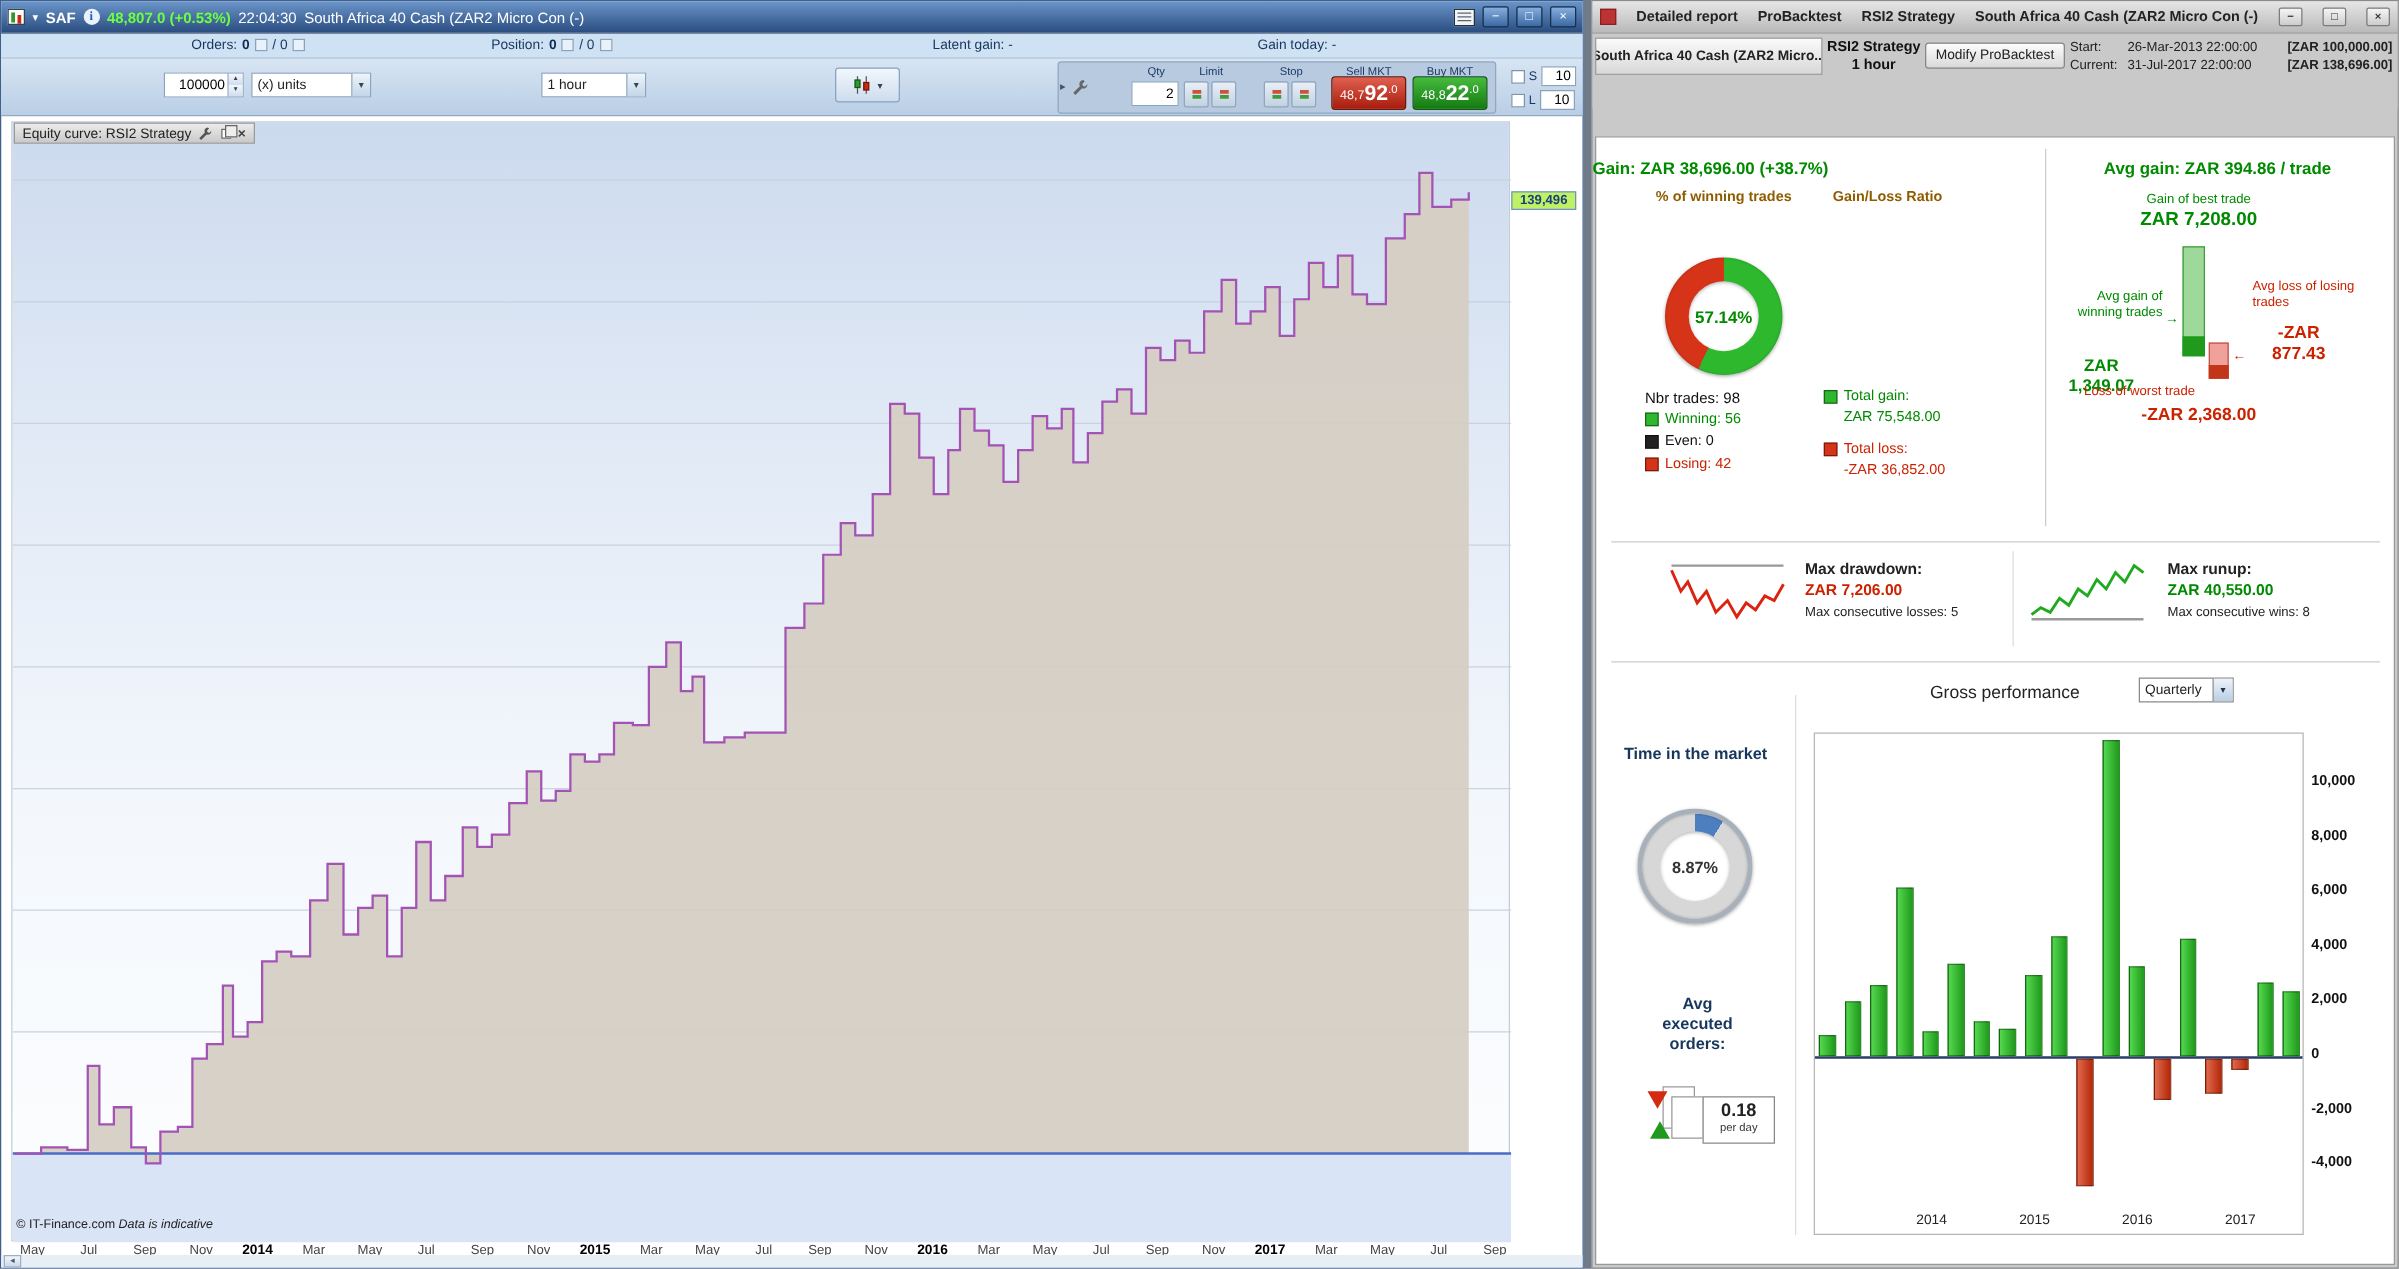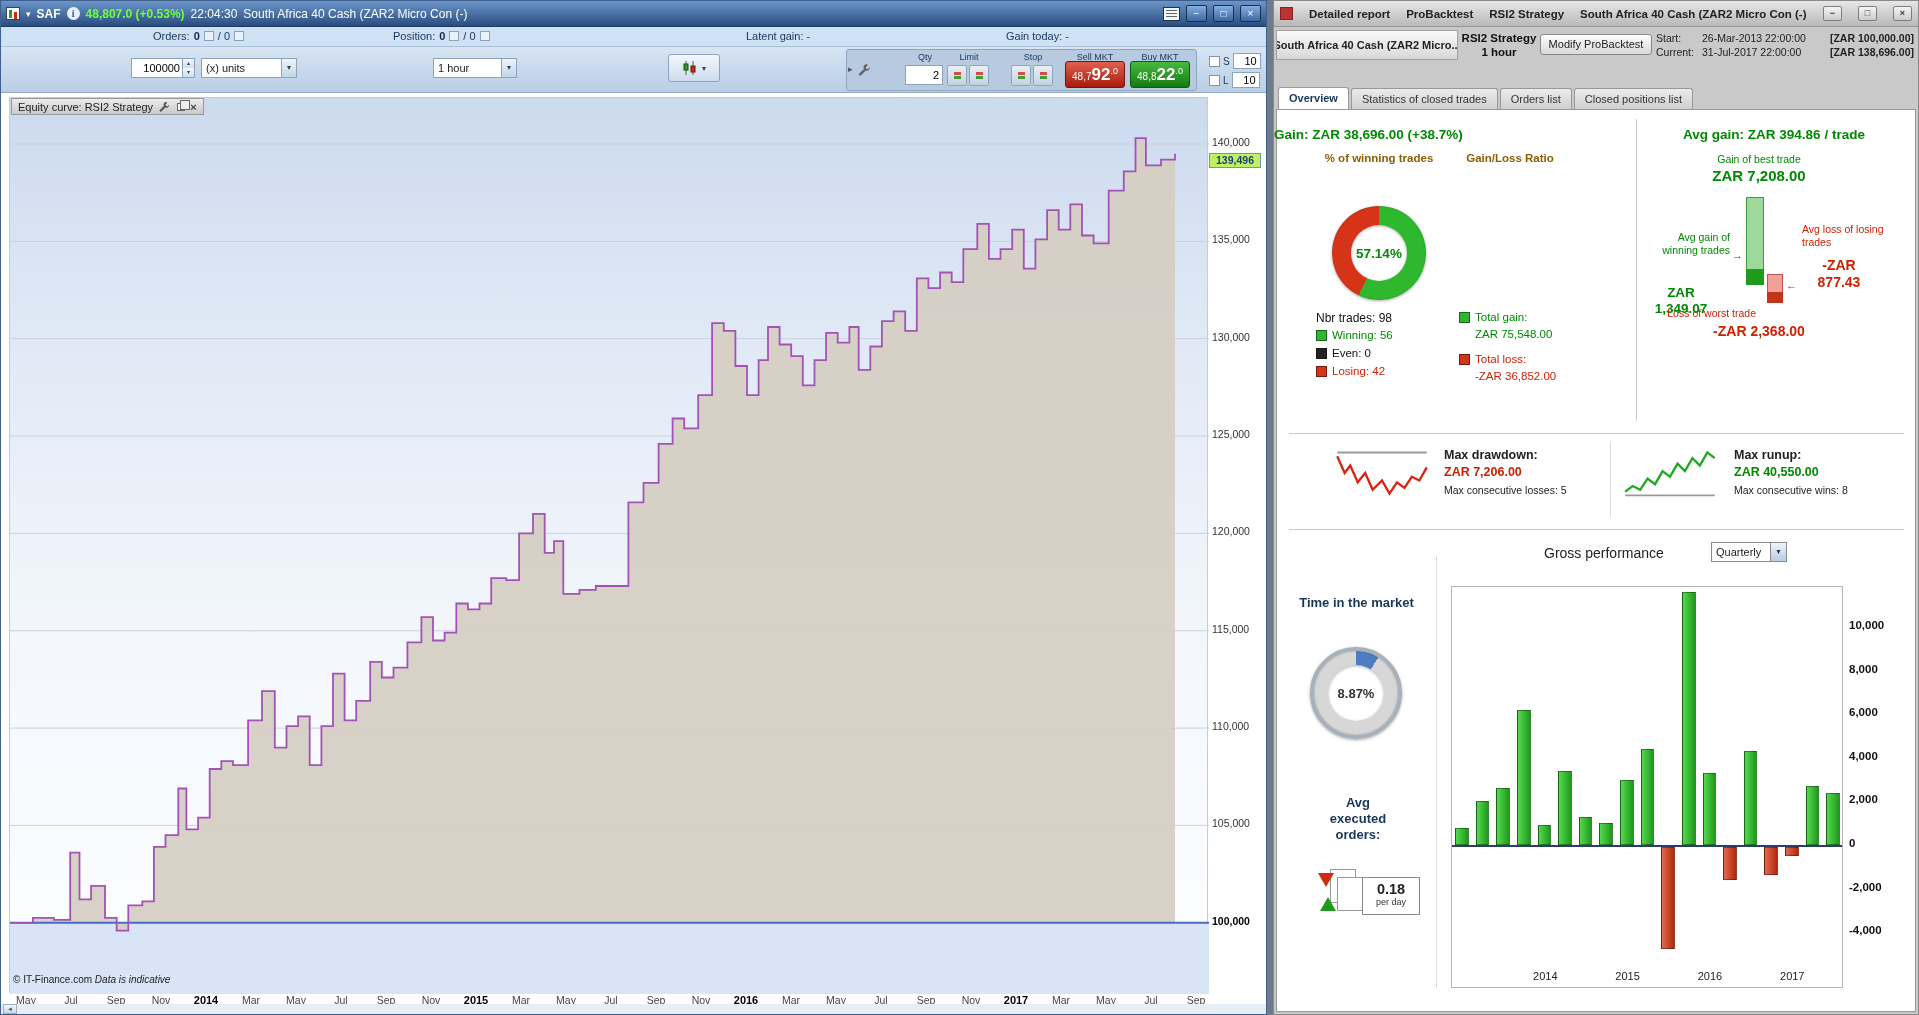--- a/index.html
+++ b/index.html
@@ -294,31 +294,20 @@
             <line x1="0" x2="1199" y1="630.1" y2="630.1" stroke="#c9d2de"></line>
             <line x1="0" x2="1199" y1="727.4" y2="727.4" stroke="#c9d2de"></line>
             <line x1="0" x2="1199" y1="824.8" y2="824.8" stroke="#c9d2de"></line>
           </g>
         <path id="eq-fill" fill="rgba(213,205,194,0.92)" d="M2.0,824.8L22.9,824.8L22.9,819.9L43.9,819.9L43.9,821.9L60.2,821.9L60.2,754.7L69.5,754.7L69.5,801.4L81.1,801.4L81.1,787.8L95.0,787.8L95.0,819.9L106.7,819.9L106.7,832.6L118.3,832.6L118.3,807.3L132.3,807.3L132.3,803.4L143.9,803.4L143.9,748.9L155.5,748.9L155.5,737.2L168.3,737.2L168.3,690.5L176.4,690.5L176.4,731.3L188.1,731.3L188.1,719.7L199.7,719.7L199.7,671.0L211.3,671.0L211.3,663.2L223.0,663.2L223.0,667.1L238.1,667.1L238.1,622.3L252.0,622.3L252.0,593.1L264.8,593.1L264.8,649.6L276.5,649.6L276.5,628.2L288.1,628.2L288.1,618.4L299.7,618.4L299.7,667.1L311.4,667.1L311.4,628.2L323.0,628.2L323.0,575.6L334.6,575.6L334.6,622.3L346.2,622.3L346.2,602.8L360.2,602.8L360.2,563.9L371.8,563.9L371.8,579.5L383.5,579.5L383.5,569.7L397.4,569.7L397.4,544.4L411.4,544.4L411.4,519.1L423.0,519.1L423.0,542.5L434.6,542.5L434.6,534.7L446.3,534.7L446.3,505.5L457.9,505.5L457.9,511.3L469.5,511.3L469.5,505.5L481.2,505.5L481.2,480.2L496.3,480.2L496.3,482.1L509.1,482.1L509.1,435.4L523.0,435.4L523.0,415.9L534.7,415.9L534.7,454.9L544.0,454.9L544.0,443.2L553.3,443.2L553.3,495.8L569.5,495.8L569.5,491.9L585.8,491.9L585.8,488.0L604.4,488.0L604.4,488.0L618.4,488.0L618.4,404.3L633.5,404.3L633.5,384.8L648.6,384.8L648.6,345.8L662.6,345.8L662.6,320.5L674.2,320.5L674.2,330.3L688.2,330.3L688.2,297.2L702.1,297.2L702.1,225.1L713.8,225.1L713.8,232.9L725.4,232.9L725.4,268.0L737.0,268.0L737.0,297.2L748.6,297.2L748.6,262.1L758.0,262.1L758.0,229.0L769.6,229.0L769.6,246.5L781.2,246.5L781.2,258.2L792.8,258.2L792.8,287.4L804.5,287.4L804.5,262.1L816.1,262.1L816.1,234.9L827.7,234.9L827.7,244.6L839.4,244.6L839.4,229.0L848.7,229.0L848.7,271.9L860.3,271.9L860.3,248.5L871.9,248.5L871.9,223.2L883.6,223.2L883.6,213.4L895.2,213.4L895.2,232.9L906.8,232.9L906.8,180.3L918.4,180.3L918.4,190.1L930.1,190.1L930.1,174.5L941.7,174.5L941.7,184.2L953.3,184.2L953.3,151.1L967.3,151.1L967.3,125.8L978.9,125.8L978.9,160.9L990.5,160.9L990.5,151.1L1002.2,151.1L1002.2,131.7L1013.8,131.7L1013.8,170.6L1025.4,170.6L1025.4,141.4L1037.1,141.4L1037.1,112.2L1048.7,112.2L1048.7,131.7L1060.3,131.7L1060.3,106.4L1072.0,106.4L1072.0,137.5L1083.6,137.5L1083.6,145.3L1098.7,145.3L1098.7,92.7L1113.8,92.7L1113.8,73.3L1125.5,73.3L1125.5,40.2L1135.9,40.2L1135.9,67.4L1151.0,67.4L1151.0,61.6L1165.0,61.6L1165.0,55.8L1165.0,824.8L2.0,824.8Z"></path>
         <line id="eq-baseline" stroke="#4a6cc4" stroke-width="2" x1="0" x2="1199" y1="824.8" y2="824.8"></line>
         <path id="eq-line" fill="none" stroke="#a353b5" stroke-width="1.8" d="M2.0,824.8L22.9,824.8L22.9,819.9L43.9,819.9L43.9,821.9L60.2,821.9L60.2,754.7L69.5,754.7L69.5,801.4L81.1,801.4L81.1,787.8L95.0,787.8L95.0,819.9L106.7,819.9L106.7,832.6L118.3,832.6L118.3,807.3L132.3,807.3L132.3,803.4L143.9,803.4L143.9,748.9L155.5,748.9L155.5,737.2L168.3,737.2L168.3,690.5L176.4,690.5L176.4,731.3L188.1,731.3L188.1,719.7L199.7,719.7L199.7,671.0L211.3,671.0L211.3,663.2L223.0,663.2L223.0,667.1L238.1,667.1L238.1,622.3L252.0,622.3L252.0,593.1L264.8,593.1L264.8,649.6L276.5,649.6L276.5,628.2L288.1,628.2L288.1,618.4L299.7,618.4L299.7,667.1L311.4,667.1L311.4,628.2L323.0,628.2L323.0,575.6L334.6,575.6L334.6,622.3L346.2,622.3L346.2,602.8L360.2,602.8L360.2,563.9L371.8,563.9L371.8,579.5L383.5,579.5L383.5,569.7L397.4,569.7L397.4,544.4L411.4,544.4L411.4,519.1L423.0,519.1L423.0,542.5L434.6,542.5L434.6,534.7L446.3,534.7L446.3,505.5L457.9,505.5L457.9,511.3L469.5,511.3L469.5,505.5L481.2,505.5L481.2,480.2L496.3,480.2L496.3,482.1L509.1,482.1L509.1,435.4L523.0,435.4L523.0,415.9L534.7,415.9L534.7,454.9L544.0,454.9L544.0,443.2L553.3,443.2L553.3,495.8L569.5,495.8L569.5,491.9L585.8,491.9L585.8,488.0L604.4,488.0L604.4,488.0L618.4,488.0L618.4,404.3L633.5,404.3L633.5,384.8L648.6,384.8L648.6,345.8L662.6,345.8L662.6,320.5L674.2,320.5L674.2,330.3L688.2,330.3L688.2,297.2L702.1,297.2L702.1,225.1L713.8,225.1L713.8,232.9L725.4,232.9L725.4,268.0L737.0,268.0L737.0,297.2L748.6,297.2L748.6,262.1L758.0,262.1L758.0,229.0L769.6,229.0L769.6,246.5L781.2,246.5L781.2,258.2L792.8,258.2L792.8,287.4L804.5,287.4L804.5,262.1L816.1,262.1L816.1,234.9L827.7,234.9L827.7,244.6L839.4,244.6L839.4,229.0L848.7,229.0L848.7,271.9L860.3,271.9L860.3,248.5L871.9,248.5L871.9,223.2L883.6,223.2L883.6,213.4L895.2,213.4L895.2,232.9L906.8,232.9L906.8,180.3L918.4,180.3L918.4,190.1L930.1,190.1L930.1,174.5L941.7,174.5L941.7,184.2L953.3,184.2L953.3,151.1L967.3,151.1L967.3,125.8L978.9,125.8L978.9,160.9L990.5,160.9L990.5,151.1L1002.2,151.1L1002.2,131.7L1013.8,131.7L1013.8,170.6L1025.4,170.6L1025.4,141.4L1037.1,141.4L1037.1,112.2L1048.7,112.2L1048.7,131.7L1060.3,131.7L1060.3,106.4L1072.0,106.4L1072.0,137.5L1083.6,137.5L1083.6,145.3L1098.7,145.3L1098.7,92.7L1113.8,92.7L1113.8,73.3L1125.5,73.3L1125.5,40.2L1135.9,40.2L1135.9,67.4L1151.0,67.4L1151.0,61.6L1165.0,61.6L1165.0,55.8"></path>
       </svg>
     </div>
 
-    <div class="eq-ylabels" id="eq-ylabels">
-        <div class="eq-ylabel" style="top: 135.007px;">140,000</div>
-        <div class="eq-ylabel" style="top: 232.356px;">135,000</div>
-        <div class="eq-ylabel" style="top: 329.705px;">130,000</div>
-        <div class="eq-ylabel" style="top: 427.054px;">125,000</div>
-        <div class="eq-ylabel" style="top: 524.403px;">120,000</div>
-        <div class="eq-ylabel" style="top: 621.752px;">115,000</div>
-        <div class="eq-ylabel" style="top: 719.101px;">110,000</div>
-        <div class="eq-ylabel" style="top: 816.45px;">105,000</div>
-        <div class="eq-ylabel b" style="top: 913.799px;">100,000</div>
-      </div>
     <div class="price-badge">139,496</div>
     <div class="eq-xaxis" id="eq-xaxis">
         <div class="eq-xlabel" style="left: 25px;">May</div>
         <div class="eq-xlabel" style="left: 70px;">Jul</div>
         <div class="eq-xlabel" style="left: 115px;">Sep</div>
         <div class="eq-xlabel" style="left: 160px;">Nov</div>
         <div class="eq-xlabel b" style="left: 205px;">2014</div>
         <div class="eq-xlabel" style="left: 250px;">Mar</div>
         <div class="eq-xlabel" style="left: 295px;">May</div>
         <div class="eq-xlabel" style="left: 340px;">Jul</div>
@@ -380,26 +369,20 @@
           <span class="amt">[ZAR 100,000.00]</span>
         </div>
         <div class="row">
           <span class="lab">Current:</span>
           <span class="dt">31-Jul-2017 22:00:00</span>
           <span class="amt">[ZAR 138,696.00]</span>
         </div>
       </div>
     </div>
 
-    <div class="r-tabs">
-      <span class="tab active">Overview</span>
-      <span class="tab">Statistics of closed trades</span>
-      <span class="tab">Orders list</span>
-      <span class="tab">Closed positions list</span>
-    </div>
 
     <div class="r-content"></div>
 
     <div class="abs grn" style="left:0;top:126px;width:362px;text-align:left;font-size:13.5px;font-weight:bold">Gain: ZAR 38,696.00 (+38.7%)</div>
     <div class="abs grn" style="left:368px;top:126px;width:264px;text-align:center;font-size:13.5px;font-weight:bold">Avg gain: ZAR 394.86 / trade</div>
 
     <div class="abs brown" style="left:45px;top:150px;width:120px;text-align:center;font-size:11.5px;font-weight:bold;line-height:14px">% of winning trades</div>
     <div class="abs brown" style="left:180px;top:150px;width:112px;text-align:center;font-size:11.5px;font-weight:bold;line-height:14px">Gain/Loss Ratio</div>
 
     <div class="donut" id="donut-winning" style="left: 58px; top: 205px; background: conic-gradient(rgb(46, 184, 46) 0deg, rgb(46, 184, 46) 57.14%, rgb(214, 52, 24) 57.14%, rgb(214, 52, 24) 100%);">

